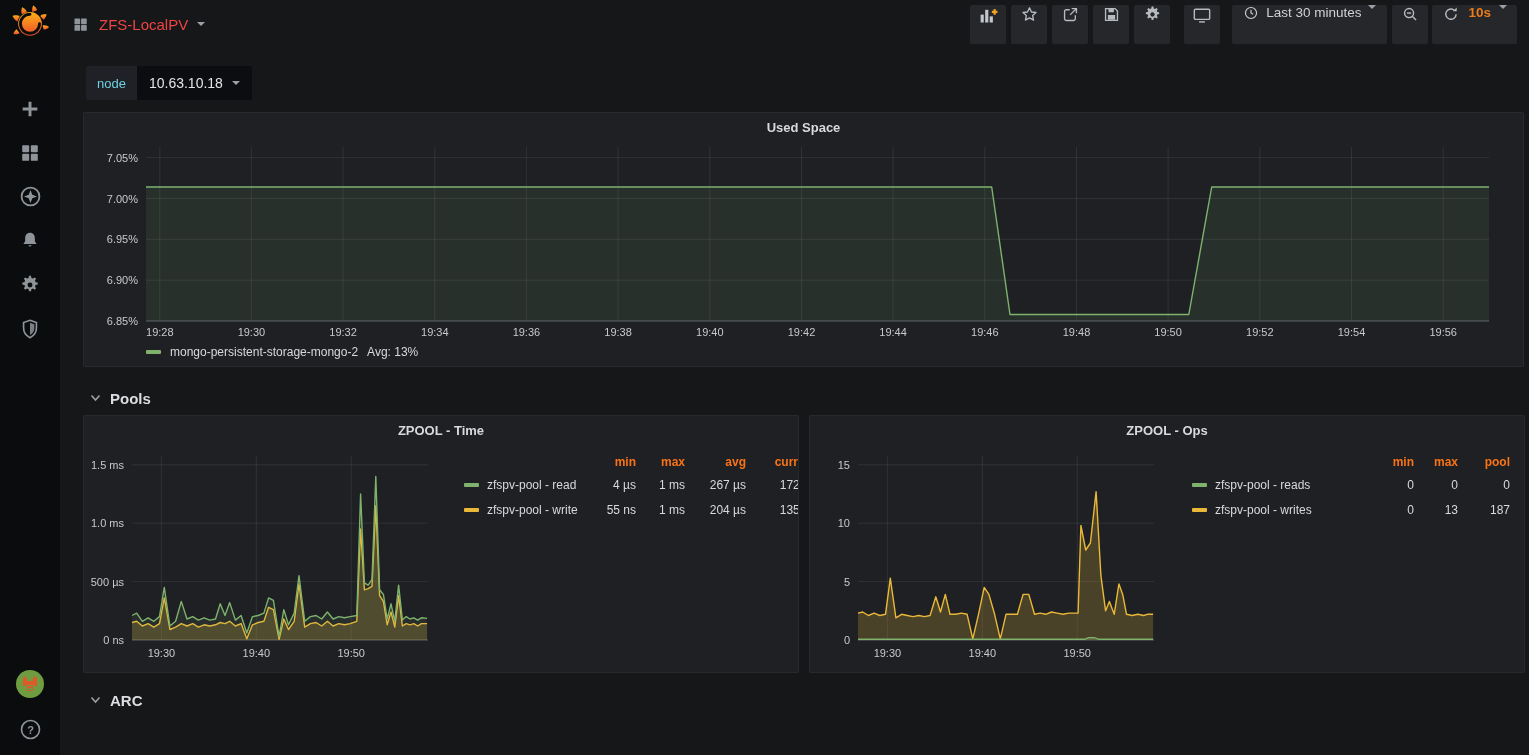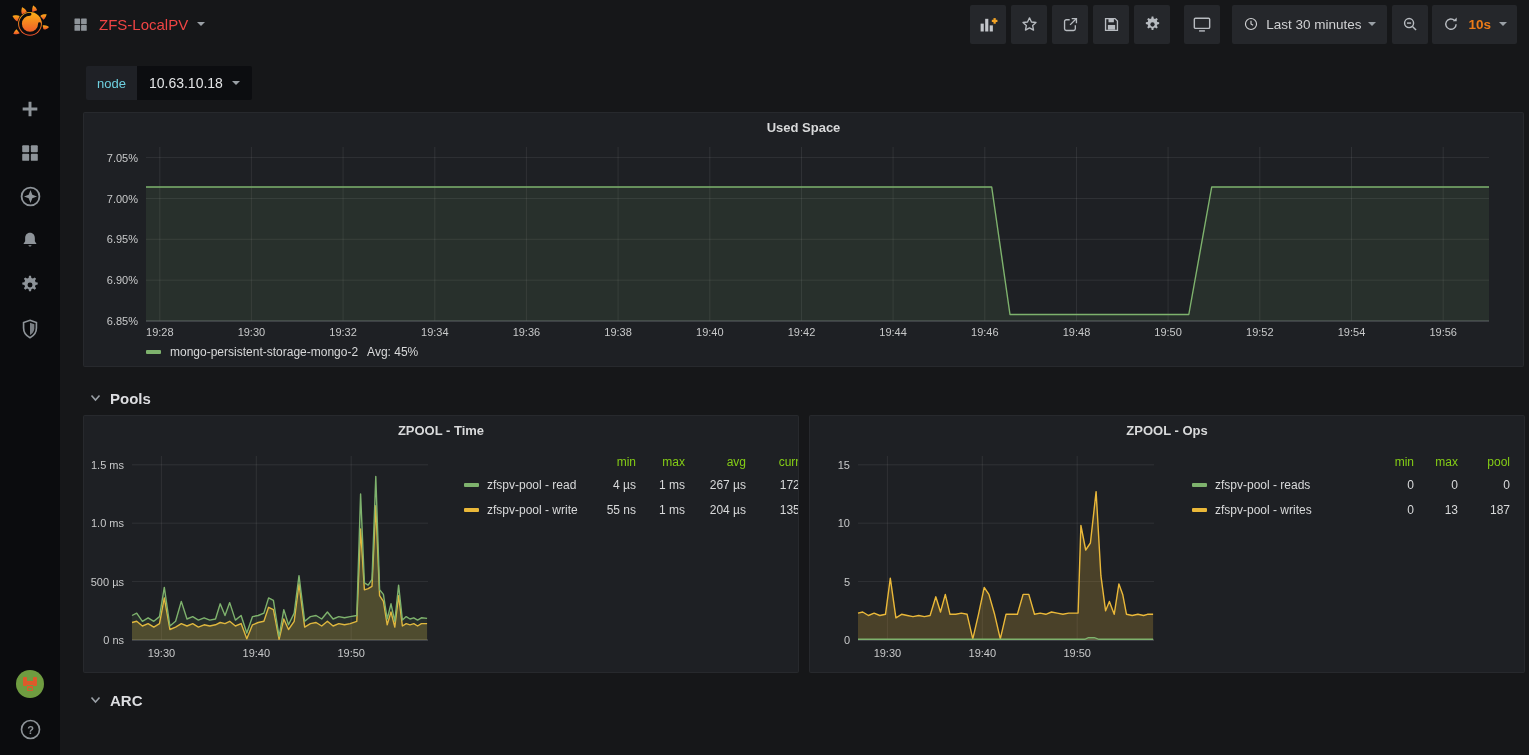--- a/index.html
+++ b/index.html
@@ -10,21 +10,21 @@
   .side-nav{position:absolute;top:97px;left:0;width:60px;display:flex;flex-direction:column;align-items:center;gap:21px}
   .side-icon{width:23px;height:23px;color:#8e9499;cursor:pointer;display:flex;align-items:center;justify-content:center}
   .side-bottom{position:absolute;bottom:10px;left:0;width:60px;display:flex;flex-direction:column;align-items:center;gap:15px}
   .help{color:#8e9499;cursor:pointer}
   
   .navbar{position:absolute;left:60px;top:0;width:1469px;height:48px;display:flex;align-items:center;box-sizing:border-box;padding:0 12px}
   .nav-left{display:flex;align-items:center;gap:10px;flex:1;color:#9fa3a8}
   .nav-title{font-size:15px;font-weight:500;color:#ef4444;cursor:pointer;display:flex;align-items:center;gap:9px}
   .nav-right{display:flex;align-items:center}
   .nav-group{display:flex;align-items:center;gap:5px}
-  .nav-btn{height:39px;min-width:36px;background:#25272b;display:flex;align-items:center;justify-content:center;color:#b7bbc0;border-radius:2px;cursor:pointer;box-sizing:border-box;padding:0 7px}
+  .nav-btn{height:39px;min-width:36px;background:#25272b;display:flex;justify-content:center;color:#b7bbc0;border-radius:2px;cursor:pointer;box-sizing:border-box;padding:0 7px}
   .caret{width:0;height:0;border-left:4px solid transparent;border-right:4px solid transparent;border-top:4.5px solid #9aa0a6;display:inline-block}
   .timepicker{gap:7px;font-size:13.5px;color:#d0d1d3;padding:0 11px}
   .refresh-group{gap:8px;padding:0 10px}
   .refresh-int{font-size:13.5px;font-weight:600}
   
   .content{position:absolute;left:68px;top:48px;width:1469px;height:707px;overflow:hidden}
   .varbar{margin:18px 0 0 18px;display:inline-flex;height:34px;cursor:pointer}
   .var-label{padding:0 11px;display:flex;align-items:center;font-size:13px;color:#6ed0e0;background:#1f2126;border-radius:2px 0 0 2px}
   .var-value{padding:0 12px;display:flex;align-items:center;gap:9px;font-size:14px;font-weight:500;color:#e3e4e6;background:#0c0d10;border-radius:0 2px 2px 0}
   .section-header{display:flex;align-items:center;gap:9px;margin-left:22px;font-size:15px;font-weight:700;color:#dcdde0;cursor:pointer;height:26px}
@@ -37,21 +37,21 @@
   .chart{position:absolute}
   .us-chart{left:8px;top:26px;width:1425px;height:202px}
   .pool-chart{left:2px;top:32px;width:350px;height:214px}
   .chart text{font-size:11px;fill:#c8c9ca;font-family:"Liberation Sans",sans-serif}
   .us-legend{position:absolute;left:62px;bottom:7px;display:flex;align-items:center;gap:9px;font-size:12px;color:#d8d9da}
   .swatch{width:15px;height:4px;border-radius:1px;display:inline-block}
   .legend-table{position:absolute;top:36px;font-size:12px}
   .lt-time{left:380px;right:0;overflow:hidden}
   .lt-ops{right:14px;width:318px}
   .lt-row{display:flex;align-items:center;height:25px}
-  .lt-head{height:20px;color:#84cc16;font-weight:400}
+  .lt-head{height:20px;color:#f97316;font-weight:700}
   .lt-name{display:flex;align-items:center;gap:8px;cursor:pointer;flex:0 0 auto}
   .lt-time .lt-name{width:130px}
   .lt-ops .lt-name{width:166px}
   .cell{text-align:right;flex:0 0 auto}
   .lt-time .c1{width:42px}.lt-time .c2{width:49px}.lt-time .c3{width:61px}.lt-time .c4{width:70px}
   .lt-ops .c1{width:56px}.lt-ops .c2{width:44px}.lt-ops .c3{width:52px}
 </style>
 </head>
 <body>
 
@@ -303,21 +303,21 @@
           <text x="46" y="63.5" text-anchor="end">7.00%</text>
           <line x1="54" y1="18.6" x2="1397" y2="18.6" stroke="rgba(255,255,255,0.08)"></line>
           <text x="46" y="22.6" text-anchor="end">7.05%</text>
           <line x1="54" y1="182.0" x2="1397" y2="182.0" stroke="#55595e"></line>
           <polygon points="54.0,48.0 899.7,48.0 918.0,175.5 1096.8,175.5 1119.7,48.0 1397.0,48.0 1397.0,182.0 54.0,182.0" fill="#7eb26d" fill-opacity="0.11"></polygon>
           <polyline points="54.0,48.0 899.7,48.0 918.0,175.5 1096.8,175.5 1119.7,48.0 1397.0,48.0" fill="none" stroke="#7eb26d" stroke-width="1.4" stroke-linejoin="round"></polyline>
         </svg></div>
     <div class="us-legend">
       <span class="swatch" style="background: rgb(126, 178, 109);"></span>
       <span>mongo-persistent-storage-mongo-2</span>
-      <span>Avg: 45%</span>
+      <span>Avg: 13%</span>
     </div>
   </div>
 
   <div class="section-header sh-pools">
     <svg width="11" height="8">
         <path d="M1.5 1.5 5.5 6 9.5 1.5" stroke="#9aa0a6" stroke-width="1.6" fill="none"></path>
       </svg>
     <span>Pools</span>
   </div>
 

